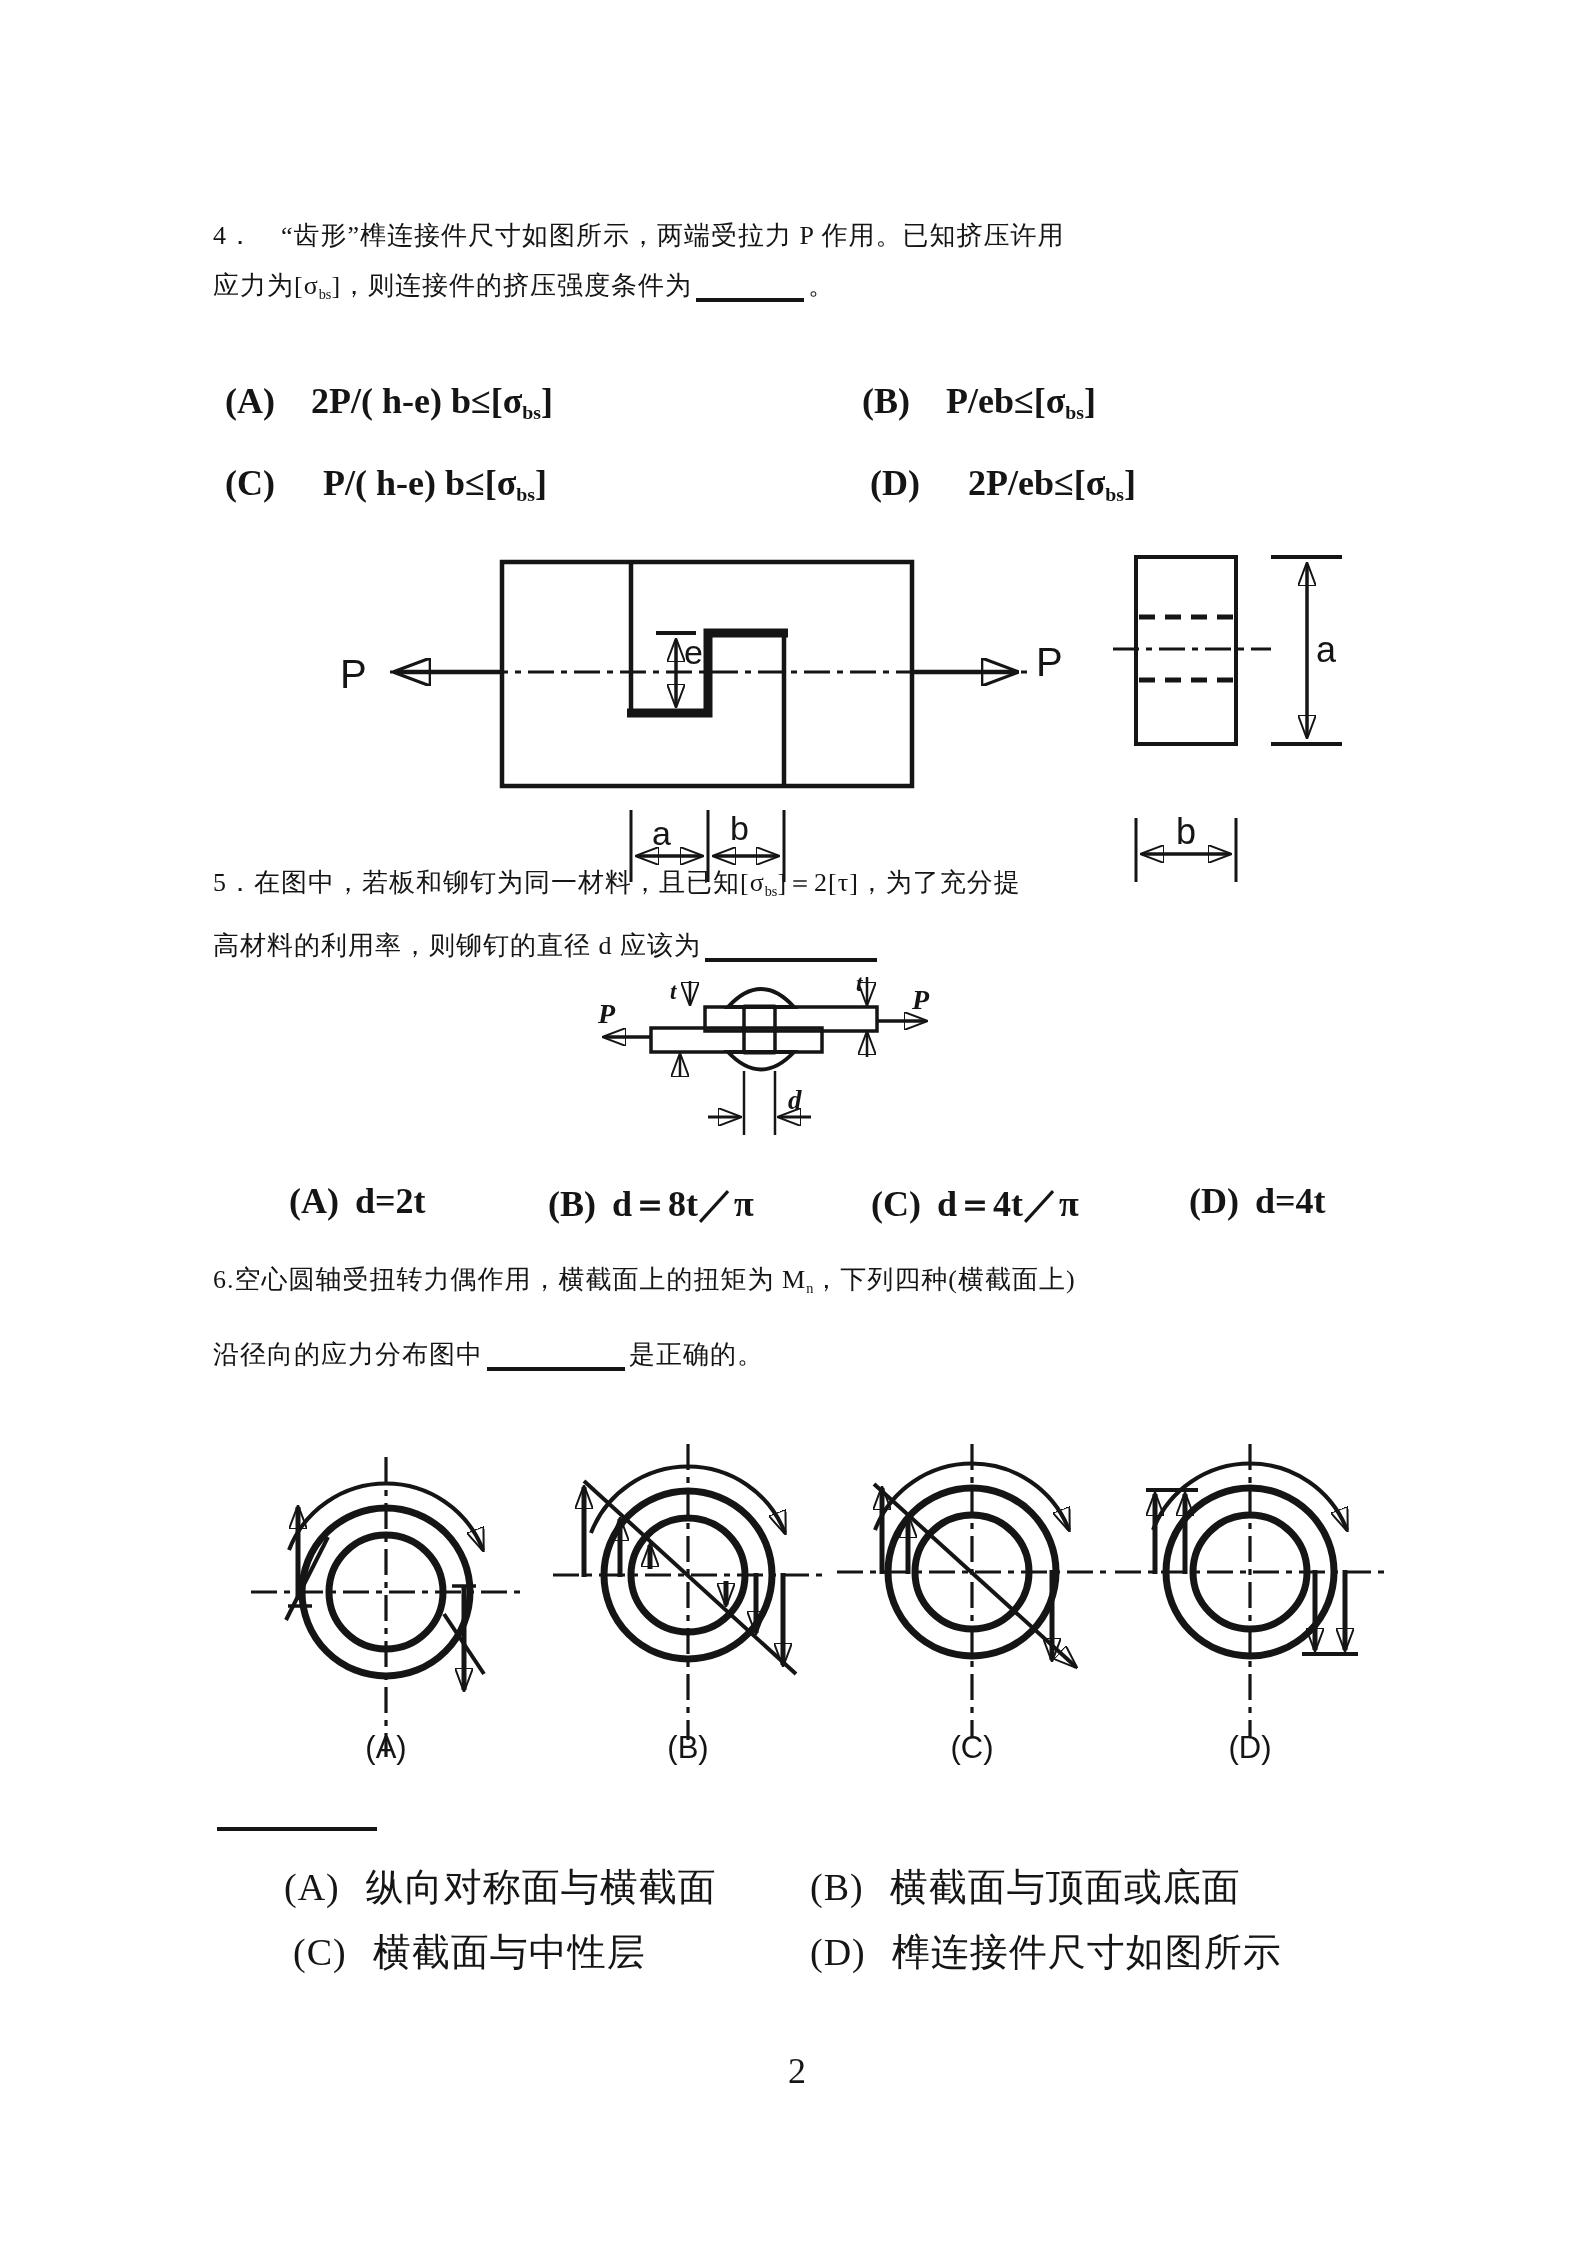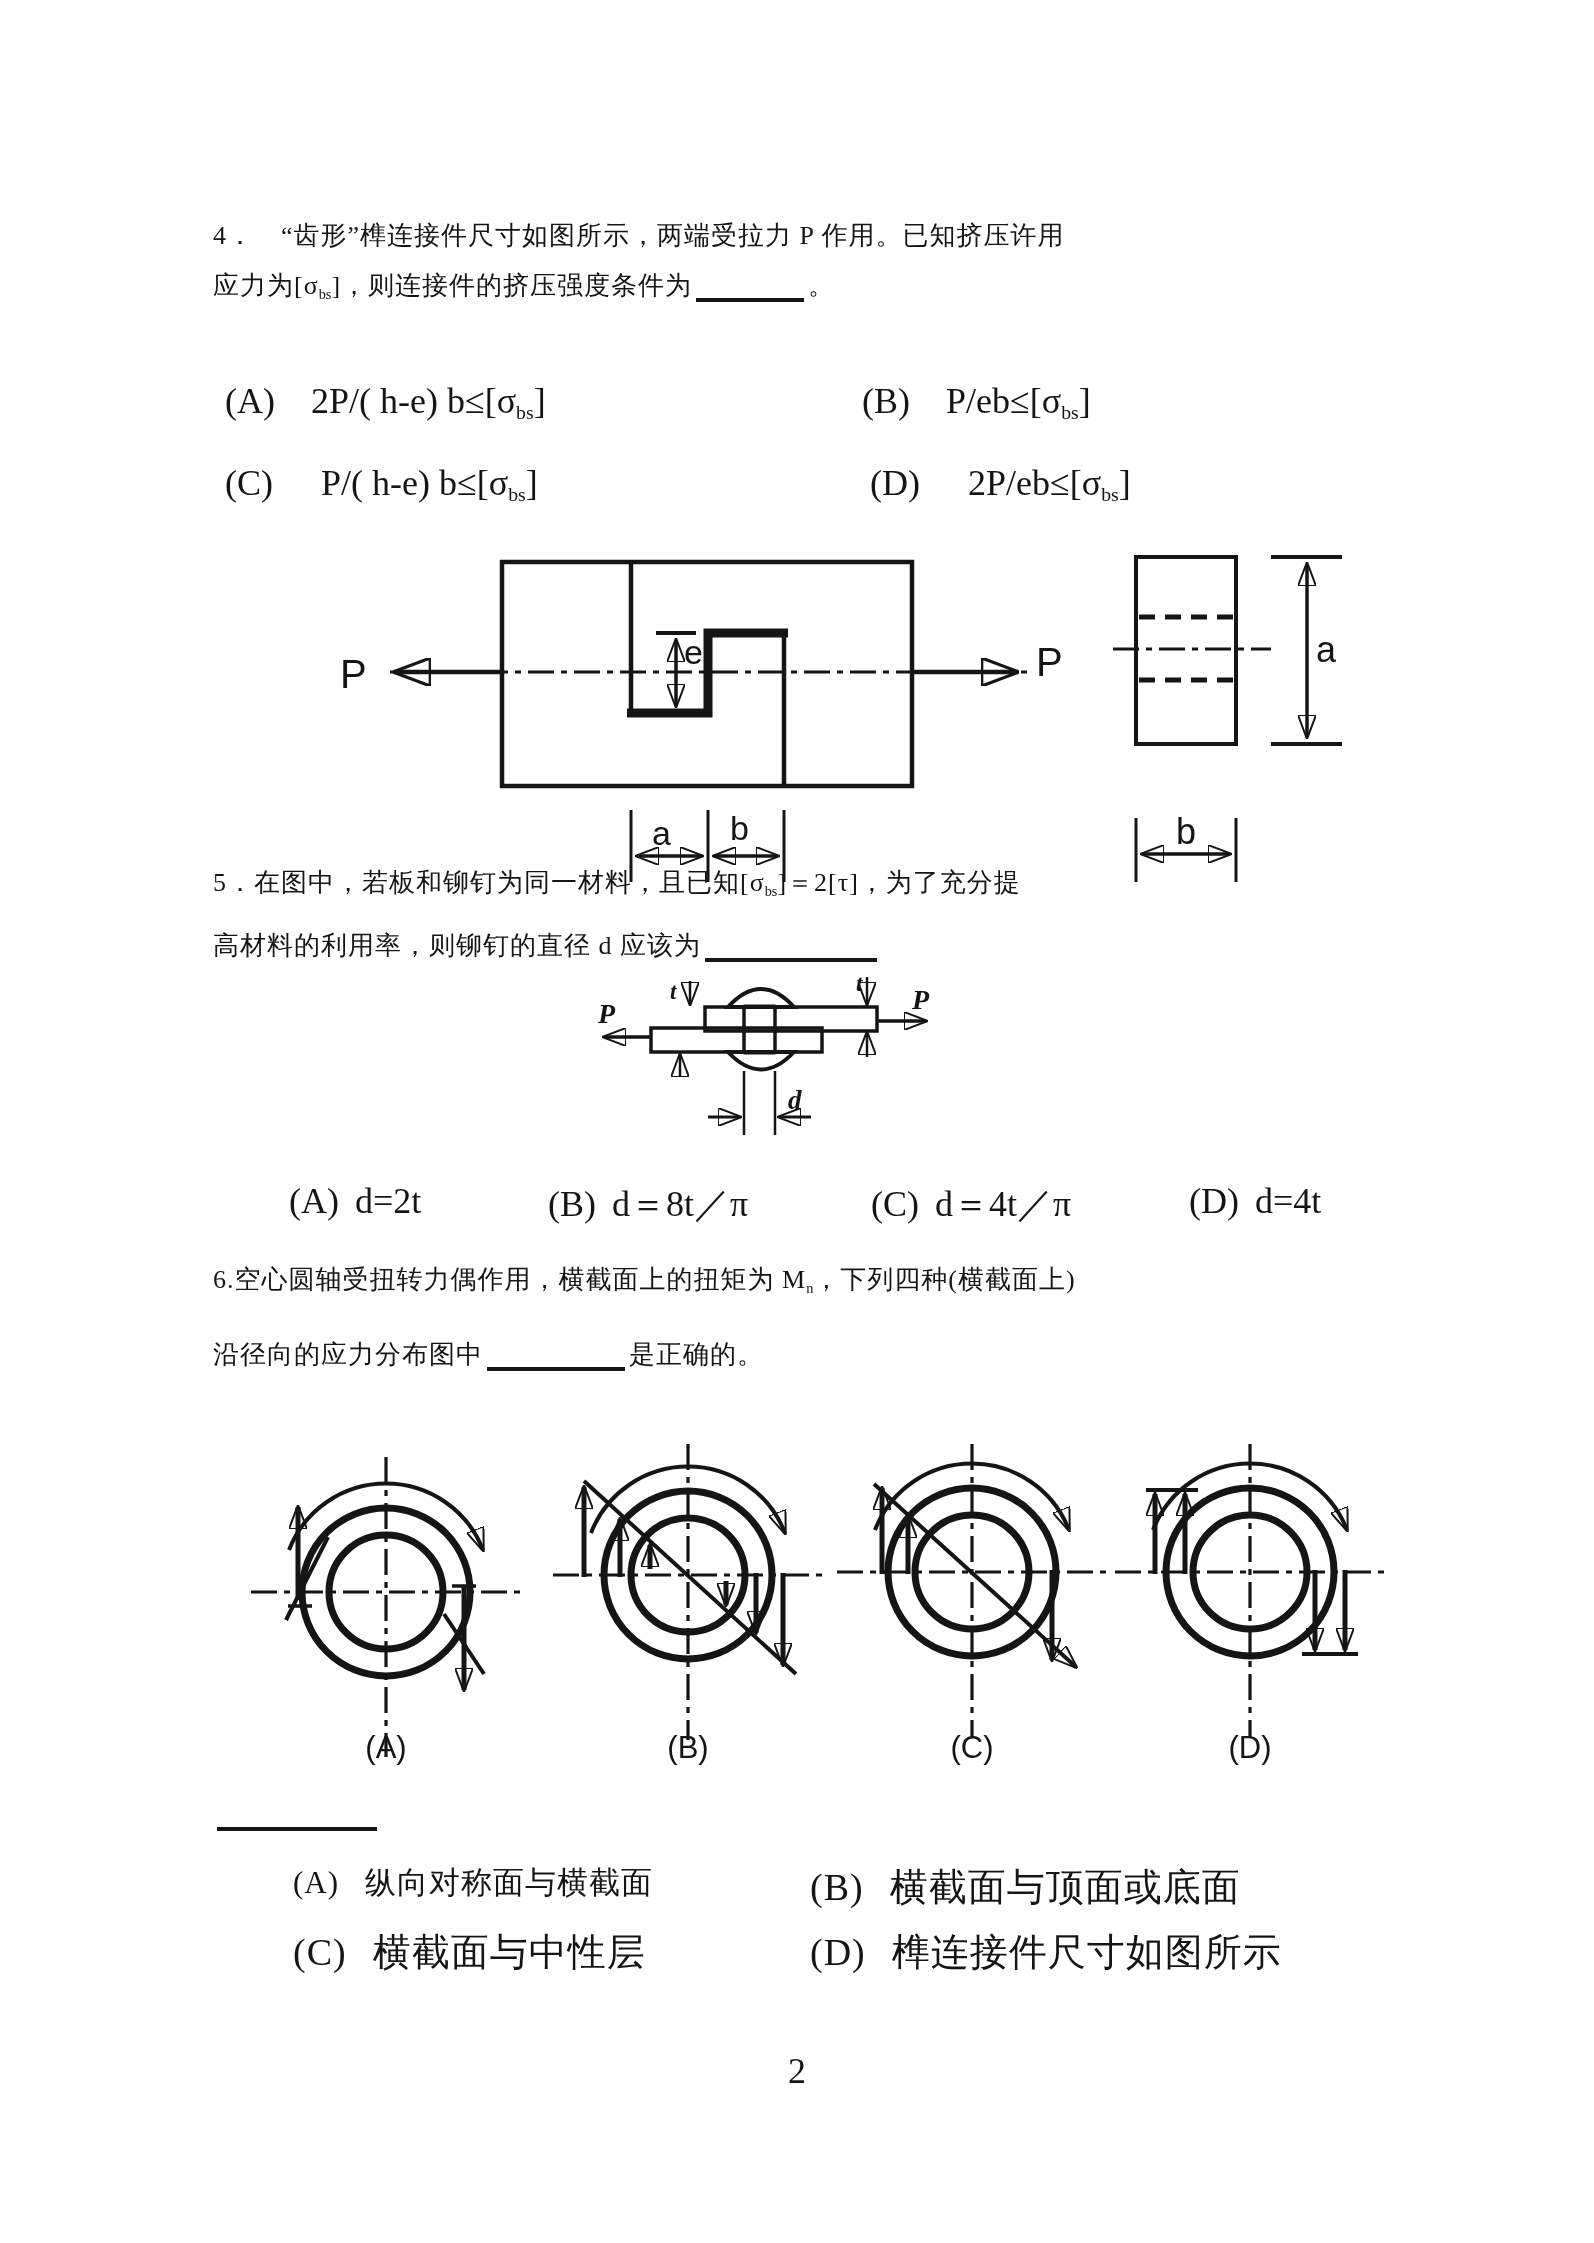--- a/index.html
+++ b/index.html
@@ -2,21 +2,21 @@
 <html><head>
 <meta charset="utf-8">
 <style>
   html,body{margin:0;padding:0;}
   body{
     width:1594px;height:2243px;position:relative;background:#ffffff;
     font-family:"Liberation Serif", serif;color:#151515;overflow:hidden;
   }
   .abs{position:absolute;}
   .cn{font-size:26px;letter-spacing:1px;white-space:nowrap;}
-  .fm{font-size:36px;white-space:nowrap;}
+  .fm{font-size:36px;white-space:nowrap;font-weight:bold;}
   .sub{font-size:0.55em;vertical-align:-0.32em;letter-spacing:0;}
   .blank{display:inline-block;border-bottom:4px solid #151515;height:1.0em;vertical-align:-8px;margin:0 4px;}
   .optlabel{margin-right:36px;}
   .optlabel-sm{margin-right:16px;}
   .optlabel-md{margin-right:26px;}
   .pagenum{left:0;top:2050px;width:1594px;text-align:center;font-size:36px;}
   svg{overflow:visible;}
   svg line, svg path, svg rect, svg circle{stroke:#151515;fill:none;}
   svg text{fill:#151515;stroke:none;font-family:"Liberation Sans", sans-serif;}
   svg text.it{font-family:"Liberation Serif", serif;font-style:italic;font-weight:bold;}
@@ -242,21 +242,21 @@
     <line x1="1085" y1="130" x2="1085" y2="210" stroke-width="5" marker-end="url(#ar)"></line>
     <line x1="1115" y1="130" x2="1115" y2="210" stroke-width="5" marker-end="url(#ar)"></line>
     <line x1="1072" y1="214" x2="1128" y2="214" stroke-width="4"></line>
   </g>
   <text x="1020" y="318" font-size="31" text-anchor="middle">(D)</text>
 </svg>
 
 <div class="abs cn" style="left:213px;top:1800px">
   <span class="blank" style="width:160px"></span>
 </div>
-<div class="abs cn" style="left:293px;top:1862px;font-size:31px">
+<div class="abs cn" style="left:284px;top:1862px;font-size:38px">
   <span class="optlabel-md">(A)</span><span>纵向对称面与横截面</span>
 </div>
 <div class="abs cn" style="left:810px;top:1862px;font-size:38px">
   <span class="optlabel-md">(B)</span><span>横截面与顶面或底面</span>
 </div>
 <div class="abs cn" style="left:293px;top:1927px;font-size:38px">
   <span class="optlabel-md">(C)</span><span>横截面与中性层</span>
 </div>
 <div class="abs cn" style="left:810px;top:1927px;font-size:38px">
   <span class="optlabel-md">(D)</span><span>榫连接件尺寸如图所示</span>

